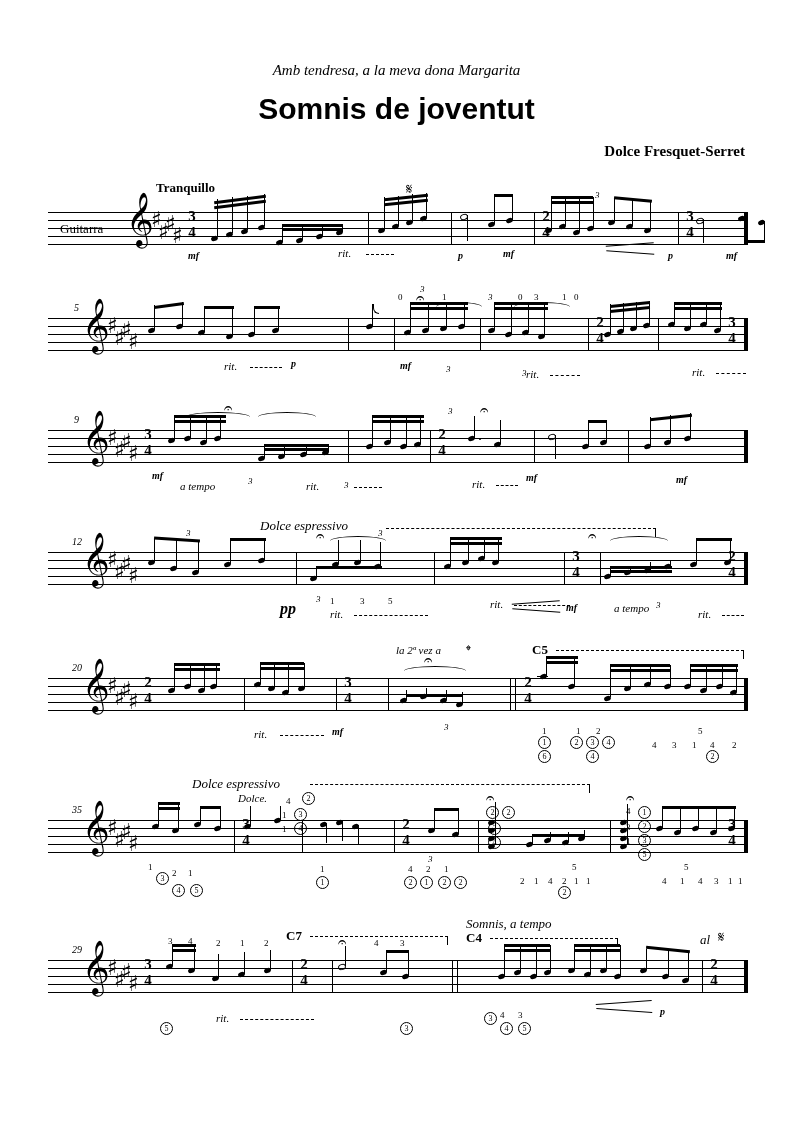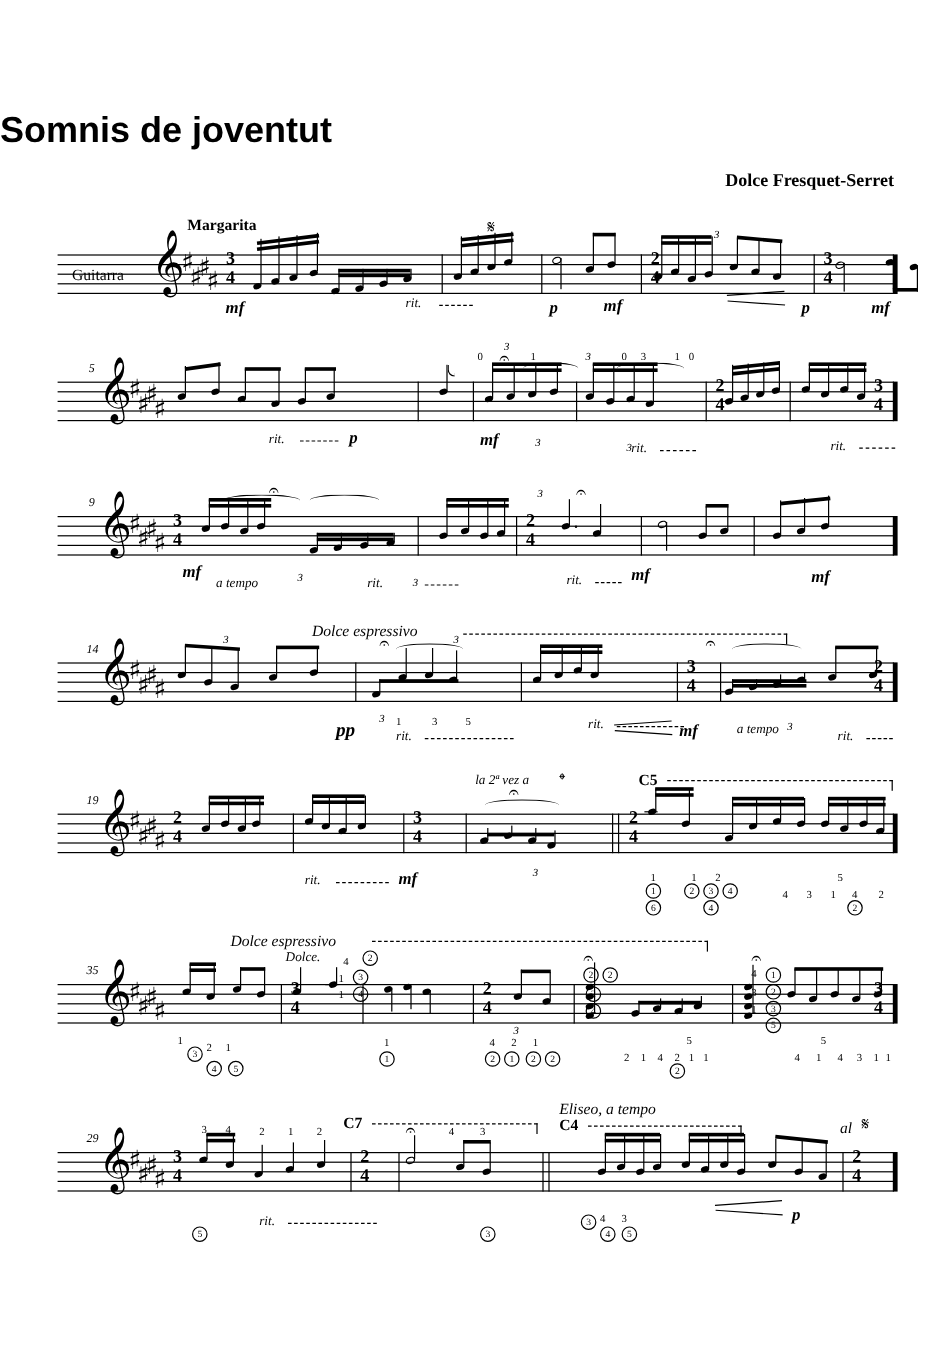--- a/index.html
+++ b/index.html
@@ -28,21 +28,21 @@
     width: 793px;
     text-align: center;
     font-style: italic;
     font-size: 15px;
     font-family: "Liberation Serif", serif;
   }
   .title {
     position: absolute;
     top: 92px;
     width: 793px;
-    text-align: left;
+    text-align: center;
     font-size: 30px;
     font-weight: bold;
     font-family: "Liberation Sans", sans-serif;
     letter-spacing: 0px;
   }
   .composer {
     position: absolute;
     top: 143px;
     right: 48px;
     font-size: 15px;
@@ -189,21 +189,21 @@
     font-family: "Liberation Serif", serif;
   }
   .fermata {
     position: absolute;
     font-size: 15px;
     line-height: 12px;
     font-family: "DejaVu Sans", sans-serif;
   }
   .dyn {
     position: absolute;
-    font-size: 14px;
+    font-size: 10px;
     font-style: italic;
     font-weight: bold;
     font-family: "Liberation Serif", serif;
   }
   .dyn.big { font-size: 16px; }
   .expr {
     position: absolute;
     font-size: 11px;
     font-style: italic;
     font-family: "Liberation Serif", serif;
@@ -252,20 +252,21 @@
     position: absolute;
     font-size: 14px;
     font-family: "DejaVu Sans", sans-serif;
   }
 </style>
 </head>
 <body>
 
 <div class="page">
 
+  <div class="dedication">Amb tendresa, a la meva dona Margarita</div>
   <div class="title">Somnis de joventut</div>
   <div class="composer">Dolce Fresquet-Serret</div>
   <div class="instrument">Guitarra</div>
 
   <div class="system" style="top:212px;">
     <div class="staff">
       <div class="ln"></div>
         <div class="ln"></div>
         <div class="ln"></div>
         <div class="ln"></div>
@@ -274,21 +275,21 @@
     <div class="clef" style="left:78px;">𝄞</div>
     <div class="keysig" style="left:103px; top:-3px;">♯</div>
     <div class="keysig" style="left:110px; top:9px;">♯</div>
     <div class="keysig" style="left:117px; top:1px;">♯</div>
     <div class="keysig" style="left:124px; top:13px;">♯</div>
     <div class="timesig" style="left:136px;">
       <span>3</span>
         <span>4</span>
     </div>
 
-    <div class="expr bold" style="left:108px; top:-32px;">Margarita</div>
+    <div class="expr bold" style="left:108px; top:-32px;">Tranquillo</div>
     <div class="segno" style="left:358px; top:-32px;">𝄋</div>
     <div class="tuplet" style="left:547px; top:-22px;">3</div>
 
     <div class="ng" style="left:160px; top:0px;">
       <div class="beam" style="left:6px; top:-14px; width:52px; transform:rotate(-7deg);"></div>
       <div class="beam" style="left:6px; top:-9px; width:52px; transform:rotate(-7deg);"></div>
       <div class="nh" style="left:3px; top:24px;"></div>
         <div class="stem" style="left:9px; top:-13px; height:38px;"></div>
       <div class="nh" style="left:18px; top:20px;"></div>
         <div class="stem" style="left:24px; top:-15px; height:36px;"></div>
@@ -630,21 +631,21 @@
   </div>
 
   <div class="system" style="top:552px;">
     <div class="staff">
       <div class="ln"></div>
         <div class="ln"></div>
         <div class="ln"></div>
         <div class="ln"></div>
         <div class="ln"></div>
     </div>
-    <div class="measnum" style="left:24px;">14</div>
+    <div class="measnum" style="left:24px;">12</div>
     <div class="clef" style="left:34px;">𝄞</div>
     <div class="keysig" style="left:59px; top:-3px;">♯</div>
     <div class="keysig" style="left:66px; top:9px;">♯</div>
     <div class="keysig" style="left:73px; top:1px;">♯</div>
     <div class="keysig" style="left:80px; top:13px;">♯</div>
 
     <div class="expr it13" style="left:212px; top:-34px;">Dolce espressivo</div>
     <div class="dashline" style="left:338px; top:-24px; width:270px;"></div>
     <div class="vtick" style="left:607px; top:-24px; height:9px;"></div>
 
@@ -748,21 +749,21 @@
   </div>
 
   <div class="system" style="top:678px;">
     <div class="staff">
       <div class="ln"></div>
         <div class="ln"></div>
         <div class="ln"></div>
         <div class="ln"></div>
         <div class="ln"></div>
     </div>
-    <div class="measnum" style="left:24px;">19</div>
+    <div class="measnum" style="left:24px;">20</div>
     <div class="clef" style="left:34px;">𝄞</div>
     <div class="keysig" style="left:59px; top:-3px;">♯</div>
     <div class="keysig" style="left:66px; top:9px;">♯</div>
     <div class="keysig" style="left:73px; top:1px;">♯</div>
     <div class="keysig" style="left:80px; top:13px;">♯</div>
     <div class="timesig" style="left:92px;">
       <span>2</span>
         <span>4</span>
     </div>
 
@@ -1069,21 +1070,21 @@
     <div class="keysig" style="left:73px; top:1px;">♯</div>
     <div class="keysig" style="left:80px; top:13px;">♯</div>
     <div class="timesig" style="left:92px;">
       <span>3</span>
         <span>4</span>
     </div>
 
     <div class="expr bold" style="left:238px; top:-32px;">C7</div>
     <div class="dashline" style="left:262px; top:-24px; width:138px;"></div>
     <div class="vtick" style="left:399px; top:-24px; height:9px;"></div>
-    <div class="expr it13" style="left:418px; top:-44px;">Eliseo, a tempo</div>
+    <div class="expr it13" style="left:418px; top:-44px;">Somnis, a tempo</div>
     <div class="expr bold" style="left:418px; top:-30px;">C4</div>
     <div class="dashline" style="left:442px; top:-22px; width:128px;"></div>
     <div class="vtick" style="left:569px; top:-22px; height:9px;"></div>
     <div class="expr it13" style="left:652px; top:-28px;">al</div>
     <div class="segno" style="left:670px; top:-32px;">𝄋</div>
 
     <div class="ng" style="left:118px; top:0px;">
       <div class="beam" style="left:6px; top:-16px; width:24px;"></div>
       <div class="beam" style="left:6px; top:-11px; width:24px;"></div>
       <div class="nh" style="left:0px; top:4px;"></div>

